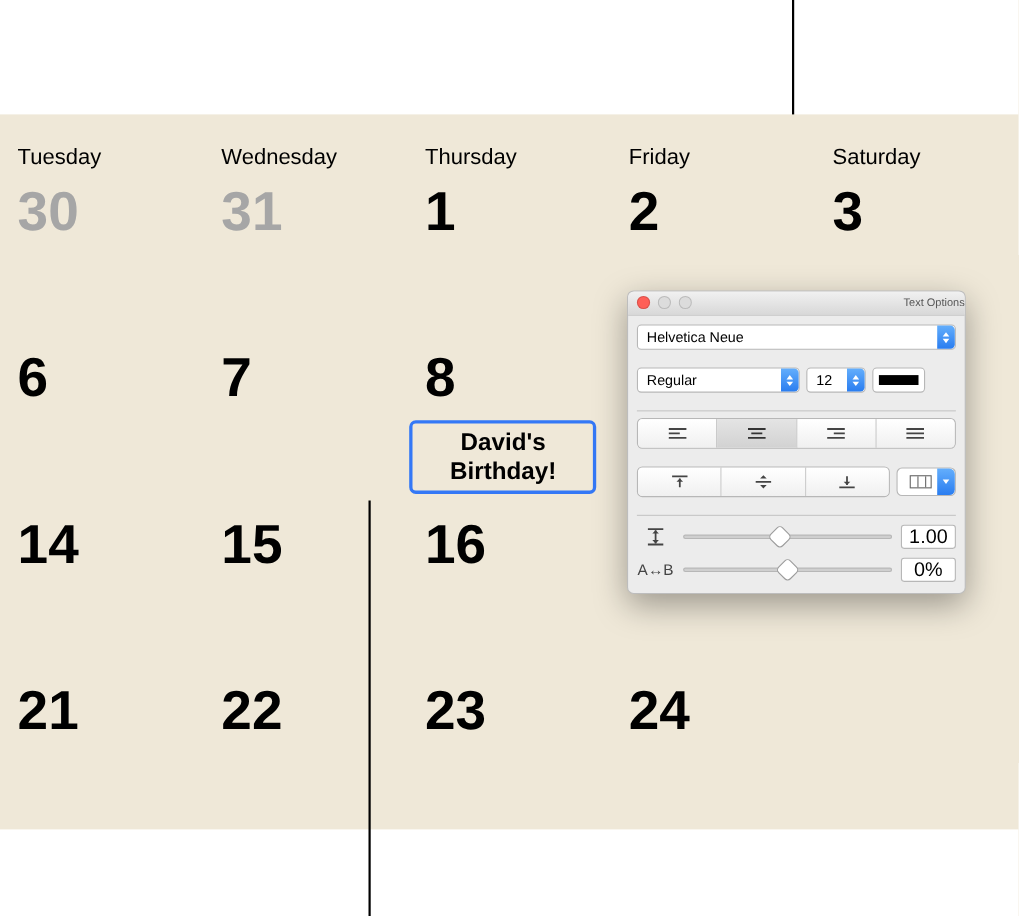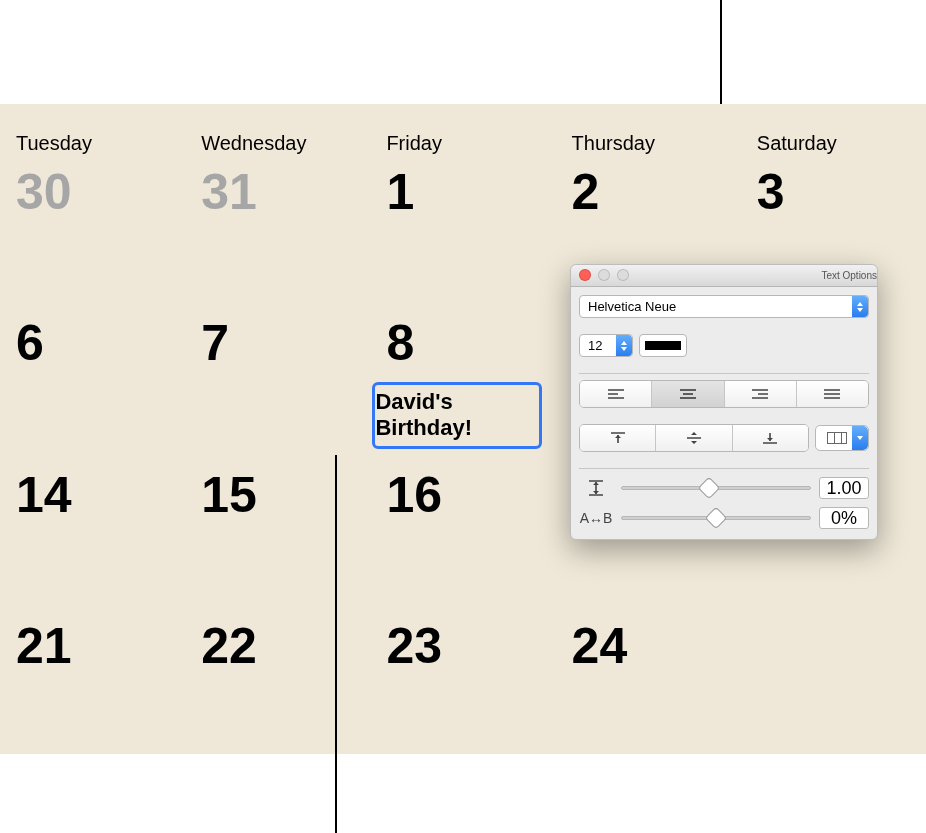--- a/index.html
+++ b/index.html
@@ -55,20 +55,21 @@
   }
   .day-cell.faded { color: #a6a6a6; }
   .event-box {
     position: absolute;
     top: 82px;
     left: 2px;
     width: 170px;
     border: 3px solid #3478f6;
     border-radius: 6px;
     background: #efe8d8;
+    text-align: center;
     font-size: 22px;
     line-height: 1.15;
     padding: 4px 0 6px;
     color: #000;
   }
 
   
   .panel {
     position: absolute;
     left: 570px;
@@ -196,22 +197,22 @@
   svg { display: block; }
 </style>
 </head>
 <body>
 
 <div class="callout-line-top"></div>
 
 <div class="calendar">
   <div class="day-header">Tuesday</div>
   <div class="day-header">Wednesday</div>
+  <div class="day-header">Thursday</div>
   <div class="day-header">Friday</div>
-  <div class="day-header">Thursday</div>
   <div class="day-header">Saturday</div>
 
   <div class="day-cell faded"><span>30</span></div>
   <div class="day-cell faded"><span>31</span></div>
   <div class="day-cell"><span>1</span></div>
   <div class="day-cell"><span>2</span></div>
   <div class="day-cell"><span>3</span></div>
 
   <div class="day-cell"><span>6</span></div>
   <div class="day-cell"><span>7</span></div>
@@ -251,20 +252,24 @@
   <div class="panel-body">
 
     <div class="row">
       <div class="select">
         <span>Helvetica Neue</span>
         <div class="stepper"></div>
       </div>
     </div>
 
     <div class="row">
+      <div class="select" style="flex:0 0 148px">
+        <span>Regular</span>
+        <div class="stepper"></div>
+      </div>
       <div class="select" style="flex:0 0 54px">
         <span>12</span>
         <div class="stepper"></div>
       </div>
       <div class="swatch">
         <div class="bar"></div>
       </div>
     </div>
 
     <div class="divider"></div>

